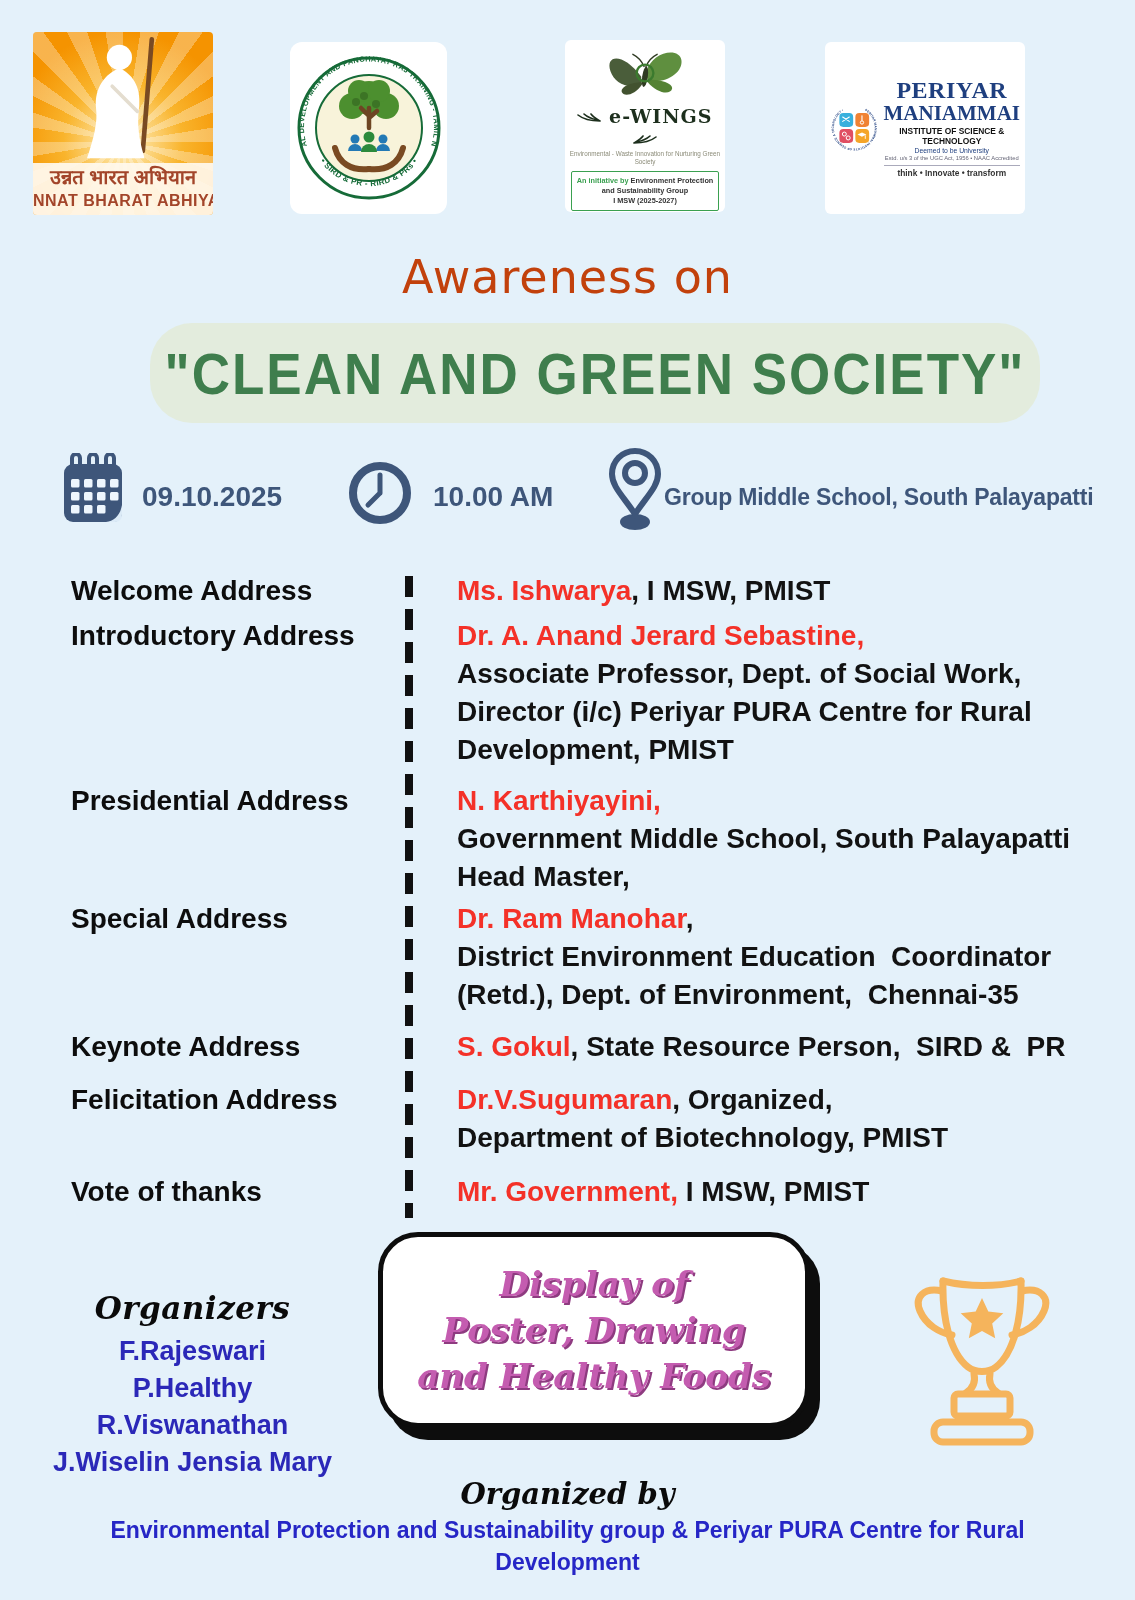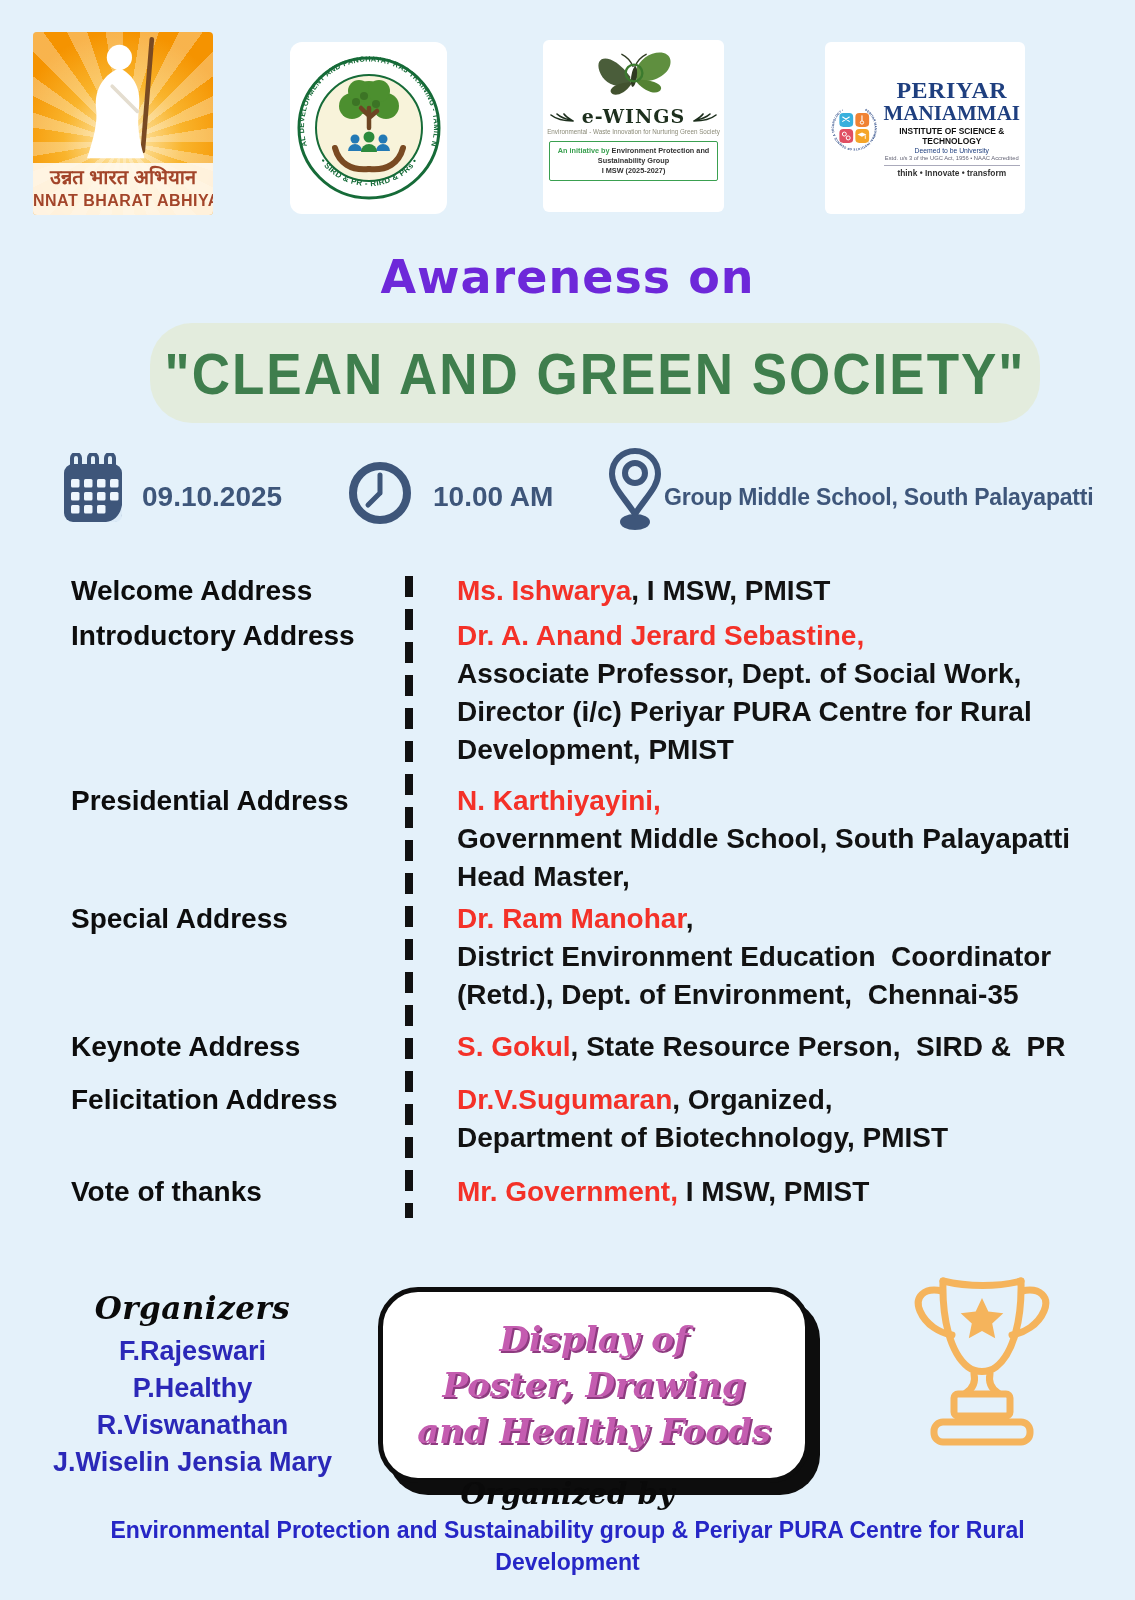--- a/index.html
+++ b/index.html
@@ -15,38 +15,38 @@
   .logo-uba{left:33px;top:32px;width:180px;height:183px;overflow:hidden;border-radius:4px;
     background:radial-gradient(circle at 50% 60%, #fff3c9 0%, #f9b42c 42%, #f59300 78%);}
   .uba-rays{position:absolute;inset:0;
     background:repeating-conic-gradient(from 0deg at 50% 60%, rgba(255,255,255,0) 0deg 9deg, rgba(255,255,255,.30) 9deg 18deg);}
   .uba-art{position:absolute;left:0;top:0;width:180px;height:130px;}
   .uba-texts{position:absolute;left:0;bottom:0;width:100%;background:rgba(255,249,238,.92);padding:2px 0 4px;}
   .uba-hindi{color:var(--maroon,#a3452a);font-weight:bold;font-size:20px;line-height:25px;text-align:center;white-space:nowrap;}
   .uba-latin{color:var(--maroon,#a3452a);font-weight:bold;font-size:16px;letter-spacing:.5px;line-height:21px;text-align:center;white-space:nowrap;}
 
   .logo-sird{left:290px;top:42px;width:157px;height:172px;border-radius:12px;display:flex;align-items:center;justify-content:center;}
-  .logo-ewings{left:543px;top:40px;width:181px;height:172px;padding:5px 4px;box-sizing:border-box;text-align:center;}
+  .logo-ewings{left:565px;top:40px;width:160px;height:172px;padding:5px 4px;box-sizing:border-box;text-align:center;}
   .ew-name{font-family:"DejaVu Serif",serif;font-weight:bold;font-size:19px;color:#1d2f1d;letter-spacing:1px;line-height:22px;}
   .ew-tag{font-size:6.3px;color:#8b8b78;line-height:8px;margin-top:1px;}
   .ew-box{border:1.5px solid #3aa050;border-radius:2px;margin:5px 2px 0;padding:4px 2px;font-size:7.3px;font-weight:bold;color:#333;line-height:10px;}
   .ew-box .init{color:#3aa050;margin-right:2px;}
 
   .logo-pmist{left:825px;top:42px;width:200px;height:172px;box-sizing:border-box;padding:6px 5px;display:flex;align-items:center;gap:5px;}
   .pm-text{flex:1;text-align:center;}
   .pm1{font-family:"Liberation Serif",serif;font-weight:bold;font-size:24px;line-height:24px;color:var(--navy,#1f3f7f);letter-spacing:.5px;}
   .pm2{font-family:"Liberation Serif",serif;font-weight:bold;font-size:21px;line-height:22px;color:var(--navy,#1f3f7f);}
   .pm3{font-size:8.4px;font-weight:bold;color:#111;margin-top:2px;line-height:10px;}
   .pm4{font-size:6.8px;color:var(--navy,#1f3f7f);margin-top:1px;line-height:8px;}
   .pm5{font-size:5.8px;color:#667;line-height:7px;}
   .pm6{font-size:8.4px;font-weight:bold;color:#333;margin-top:3px;padding-top:2px;border-top:1px solid #aab;line-height:10px;}
 
   
   .title{left:0;top:250px;width:100%;text-align:center;
-    font-family:"DejaVu Sans",sans-serif;font-weight:bold;font-size:46px;color:#6d28d9;letter-spacing:1px;}
+    font-family:"DejaVu Sans",sans-serif;font-weight:normal;font-size:46px;color:#c2410c;letter-spacing:1px;}
   .pill{left:150px;top:323px;width:890px;height:100px;background:var(--pillbg,#e4ecdf);border-radius:42px;
     display:flex;align-items:center;justify-content:center;}
   .pill-text{font-weight:bold;font-size:53px;letter-spacing:2px;color:var(--green,#3f7e4d);transform:scaleY(1.1);white-space:nowrap;}
 
   
   .info-text{position:absolute;font-weight:bold;color:var(--slate,#3e567a);}
   .date-text{left:142px;top:481px;font-size:28px;}
   .time-text{left:433px;top:481px;font-size:28px;}
   .venue-text{left:664px;top:484px;font-size:23px;letter-spacing:-.2px;}
 
@@ -65,21 +65,21 @@
   #sched-items .sched-item:nth-child(4){margin-bottom:14px;}
   #sched-items .sched-item:nth-child(5){margin-bottom:15px;}
   #sched-items .sched-item:nth-child(6){margin-bottom:16px;}
 
   
   .organizers{left:40px;top:1290px;width:305px;text-align:center;}
   .org-heading{font-family:"DejaVu Serif",serif;font-style:italic;font-weight:bold;font-size:31px;color:#0a0a0a;letter-spacing:.5px;}
   .org-names{margin-top:7px;}
   .org-name{font-size:27px;font-weight:bold;color:var(--blue,#2b28b8);line-height:37px;}
 
-  .display-box{left:378px;top:1287px;width:432px;height:196px;background:#fff;border:5px solid #0d0d0d;border-radius:40px;
+  .display-box{left:378px;top:1232px;width:432px;height:196px;background:#fff;border:5px solid #0d0d0d;border-radius:40px;
     box-shadow:10px 12px 0 #0d0d0d;display:flex;flex-direction:column;justify-content:center;text-align:center;box-sizing:border-box;}
   .db-line{font-family:"DejaVu Serif",serif;font-style:italic;font-weight:bold;font-size:34px;line-height:46px;
     color:var(--pink,#c45cb0);text-shadow:2px 2px 0 #8e3b80;}
 
   .trophy-wrap{left:898px;top:1256px;}
 
   .orgby-heading{left:0;top:1477px;width:100%;text-align:center;
     font-family:"DejaVu Serif",serif;font-style:italic;font-weight:bold;font-size:29px;color:#0a0a0a;}
   .orgby-lines{left:0;top:1514px;width:100%;text-align:center;font-size:23px;font-weight:bold;color:var(--blue2,#2626c6);line-height:32px;}
 </style>

